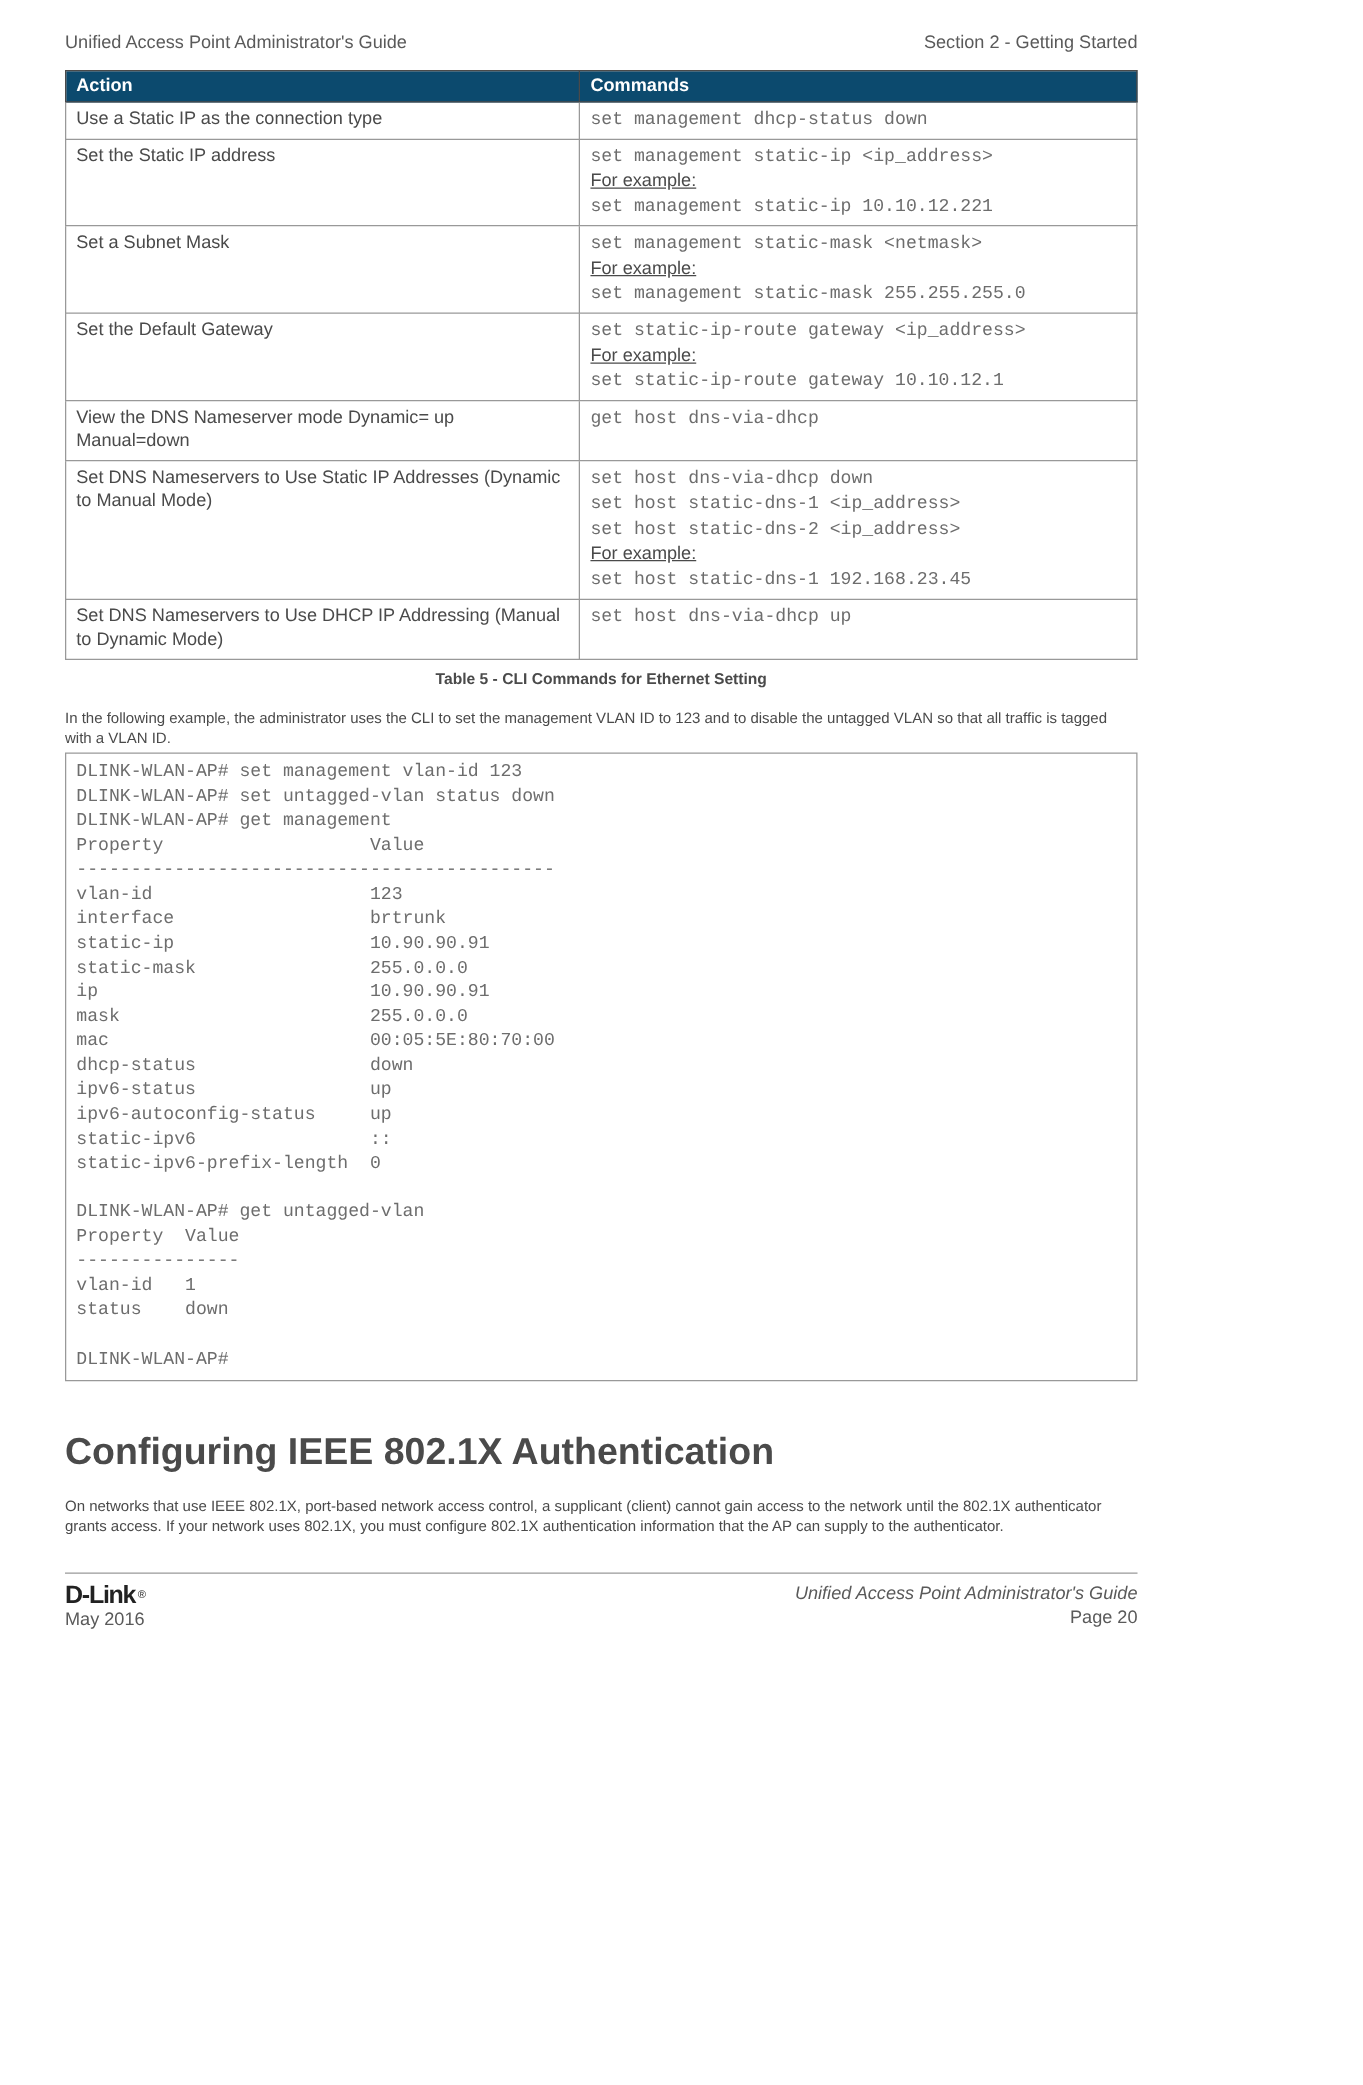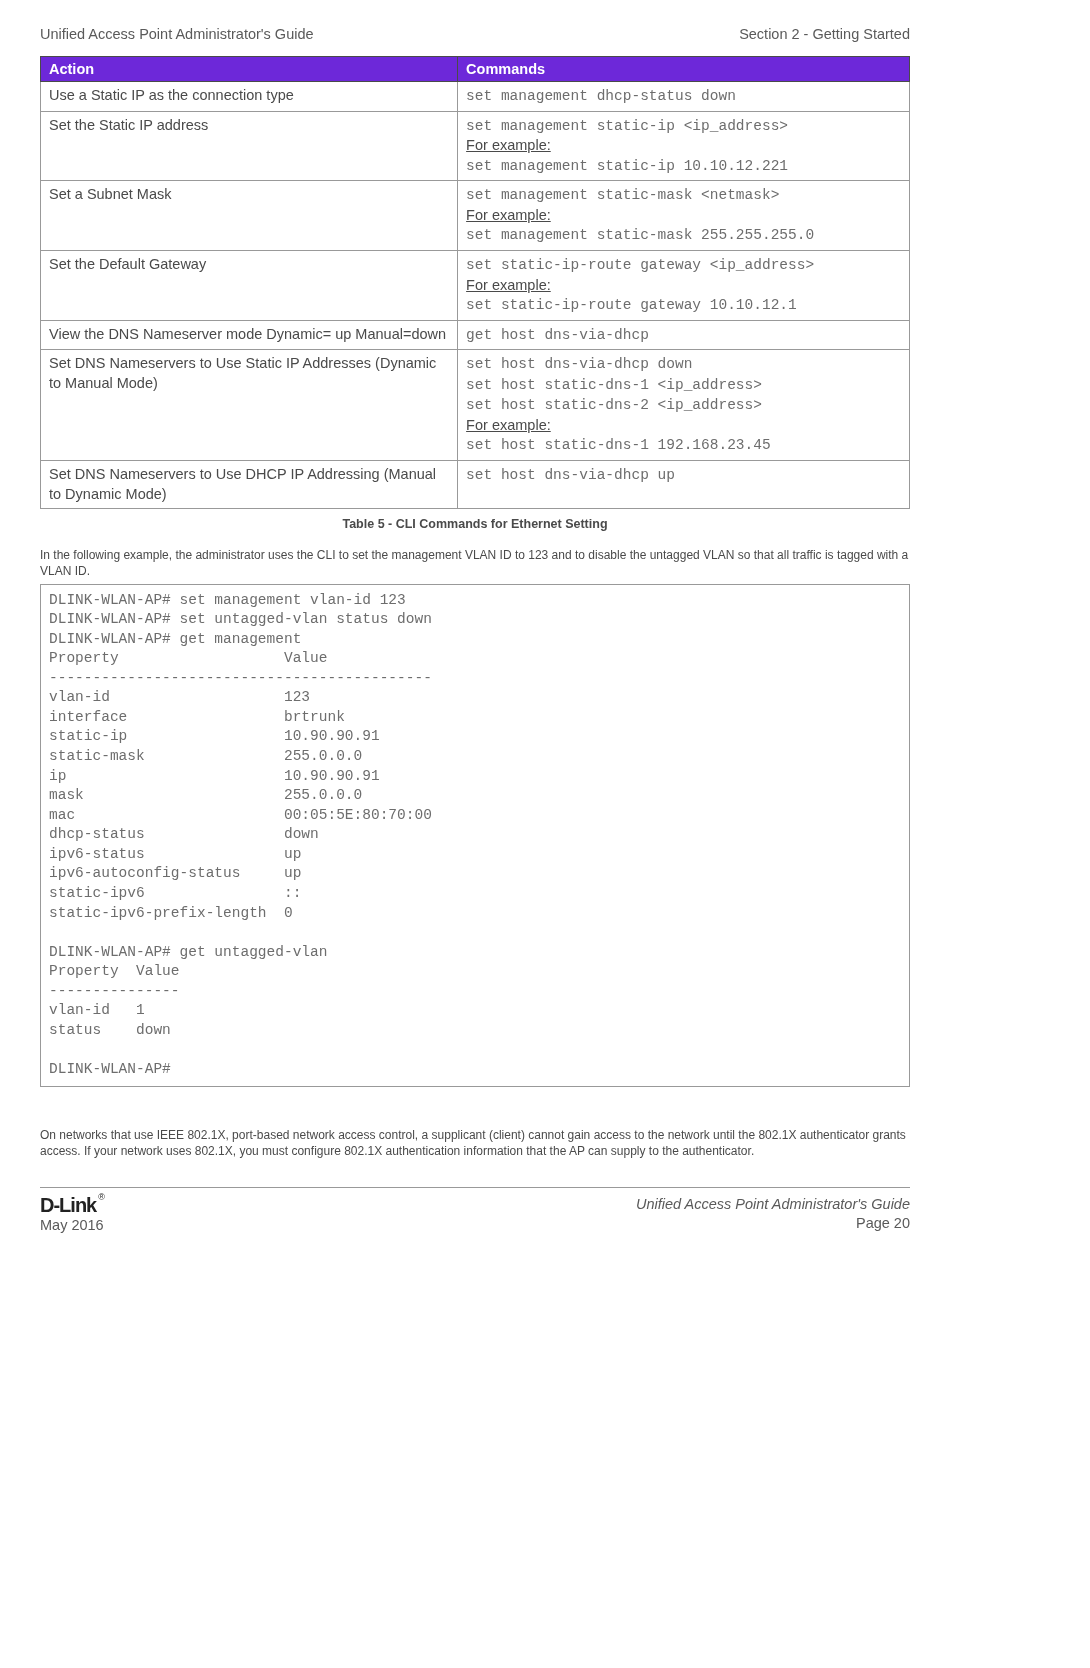--- a/index.html
+++ b/index.html
@@ -1,33 +1,33 @@
 <!DOCTYPE html>
 <html><head>
 <meta charset="utf-8">
 <style>
   * { box-sizing: border-box; margin: 0; padding: 0; }
   html, body { width: 1090px; background: #fff; font-family: Arial, Helvetica, sans-serif; color: #4a4a4a; }
-  .page { width: 950px; min-height: 1668px; padding: 26px 40px 0 40px; position: relative; }
+  .page { width: 950px; min-height: 1668px; padding: 26px 40px 0 52px; position: relative; }
   .top-header { display: flex; justify-content: space-between; font-size: 14.5px; color: #5a5a5a; margin-bottom: 14px; }
   table.cli { width: 100%; border-collapse: collapse; font-size: 14.5px; }
-  table.cli th { background: #6d28d9; color: #fff; text-align: left; font-weight: bold; padding: 4px 8px; border: 1px solid #4a4a4a; margin-top: 31px; }
+  table.cli th { background: #0c4a6e; color: #fff; text-align: left; font-weight: bold; padding: 4px 8px; border: 1px solid #4a4a4a; margin-top: 31px; }
   table.cli td { border: 1px solid #999; padding: 4px 8px; vertical-align: top; line-height: 1.35; }
   table.cli td.cmd { color: #6d6d6d; }
   .mono { font-family: "Courier New", monospace; color: #6d6d6d; font-size: 14.5px; }
   .for-example { font-family: Arial, Helvetica, sans-serif; color: #4a4a4a; text-decoration: underline; }
   .table-caption { text-align: center; font-size: 12.5px; font-weight: bold; color: #4a4a4a; margin: 8px 0 16px 0; }
   p.body { font-size: 12px; line-height: 1.35; color: #4a4a4a; margin-bottom: 4px; }
   pre.block { border: 1px solid #999; padding: 6px 8px; font-family: "Courier New", monospace; font-size: 14.5px; color: #6d6d6d; line-height: 1.35; white-space: pre; overflow: hidden; margin-bottom: 40px; }
   h1 { font-size: 30px; font-weight: bold; color: #4a4a4a; margin-bottom: 18px; }
   a.link { color: #2a6ebb; text-decoration: none; }
   .footer-line { border-top: 1px solid #999; margin-top: 28px; }
   .footer { display: flex; justify-content: space-between; align-items: flex-end; padding: 6px 0 20px 0; }
   .footer-left { display:flex; flex-direction:column; }
-  .logo-row { display:flex; align-items:center; gap:2px; }
+  .logo-row { display:flex; align-items:flex-end; gap:2px; }
   .logo-d { font-weight:900; font-size:20px; color:#222; letter-spacing:-1px; }
   .logo-reg { font-size:9px; color:#222; position:relative; top:-8px; }
   .footer-date { font-size:14.5px; color:#5a5a5a; }
   .footer-right { text-align:right; font-size:14.5px; font-style: italic; color:#5a5a5a; line-height:1.3; }
 </style>
 </head>
 <body>
 <div class="page">
 
 <div class="top-header">
@@ -115,20 +115,21 @@
 static-ipv6-prefix-length  0
 
 DLINK-WLAN-AP# get untagged-vlan
 Property  Value
 ---------------
 vlan-id   1
 status    down
 
 DLINK-WLAN-AP#</pre>
 
+<h1>Configuring IEEE 802.1X Authentication</h1>
 
 <p class="body" style="margin-bottom:16px">On networks that use IEEE 802.1X, port-based network access control, a supplicant (client) cannot gain access to the network until the 802.1X authenticator grants access. If your network uses 802.1X, you must configure 802.1X authentication information that the AP can supply to the authenticator.</p>
 
 
 <div class="footer-line"></div>
 <div class="footer">
   <div class="footer-left">
     <div class="logo-row">
       <span class="logo-d">D-Link</span>
           <span class="logo-reg">®</span>

